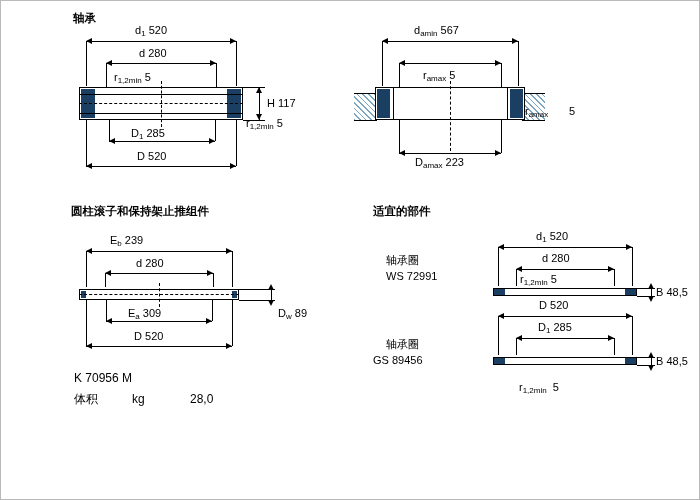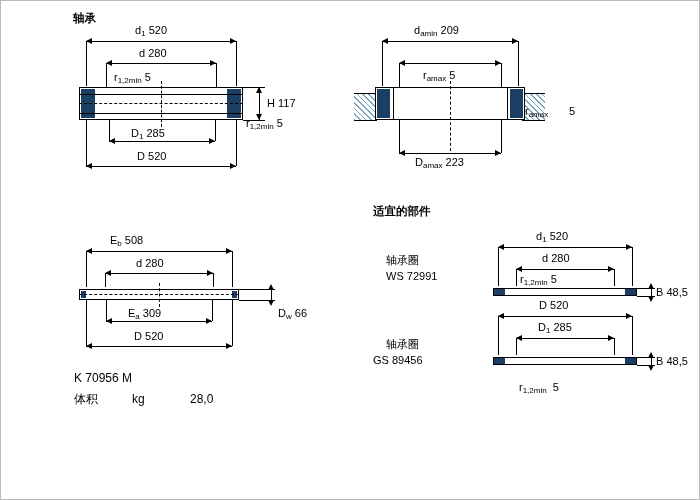--- a/index.html
+++ b/index.html
@@ -96,20 +96,21 @@
   }
   .arrowU { border-bottom: 6px solid #000; }
   .arrowD { border-top: 6px solid #000; }
 </style>
 </head>
 <body>
 
 <div id="page">
 
   <div class="hdr" style="left:72px; top:10px;">轴承</div>
+  <div class="hdr" style="left:70px; top:203px;">圆柱滚子和保持架止推组件</div>
   <div class="hdr" style="left:372px; top:203px;">适宜的部件</div>
 
   <div>
 
     <div class="line-h" style="left:85px; top:40px; width:150px;"></div>
     <div class="arrowL" style="left:85px; top:37px;"></div>
     <div class="arrowR" style="left:229px; top:37px;"></div>
     <div class="line-v" style="left:85px; top:40px; height:45px;"></div>
     <div class="line-v" style="left:235px; top:40px; height:45px;"></div>
     <div class="lbl" style="left:134px; top:23px;"><span>d</span><span class="sub">1</span>&nbsp;<span>520</span></div>
@@ -155,21 +156,21 @@
     <div class="lbl" style="left:136px; top:149px;"><span>D</span>&nbsp;<span>520</span></div>
   </div>
 
   <div>
 
     <div class="line-h" style="left:381px; top:40px; width:136px;"></div>
     <div class="arrowL" style="left:381px; top:37px;"></div>
     <div class="arrowR" style="left:511px; top:37px;"></div>
     <div class="line-v" style="left:381px; top:40px; height:45px;"></div>
     <div class="line-v" style="left:517px; top:40px; height:45px;"></div>
-    <div class="lbl" style="left:413px; top:23px;"><span>d</span><span class="sub">amin</span>&nbsp;<span>209</span></div>
+    <div class="lbl" style="left:413px; top:23px;"><span>d</span><span class="sub">amin</span>&nbsp;<span>567</span></div>
 
     <div class="line-h" style="left:398px; top:62px; width:102px;"></div>
     <div class="arrowL" style="left:398px; top:59px;"></div>
     <div class="arrowR" style="left:494px; top:59px;"></div>
     <div class="line-v" style="left:398px; top:62px; height:24px;"></div>
     <div class="line-v" style="left:500px; top:62px; height:24px;"></div>
     <div class="lbl" style="left:422px; top:68px;"><span>r</span><span class="sub">amax</span>&nbsp;<span>5</span></div>
 
     <div class="box fill-hatch" style="left:353px; top:92px; width:23px; height:27px; border:none;"></div>
     <div class="box fill-hatch" style="left:521px; top:92px; width:23px; height:27px; border:none;"></div>
@@ -197,41 +198,41 @@
     <div class="dash-v" style="left:449px; top:80px; height:70px;"></div>
   </div>
 
   <div>
 
     <div class="line-h" style="left:85px; top:250px; width:146px;"></div>
     <div class="arrowL" style="left:85px; top:247px;"></div>
     <div class="arrowR" style="left:225px; top:247px;"></div>
     <div class="line-v" style="left:85px; top:250px; height:36px;"></div>
     <div class="line-v" style="left:231px; top:250px; height:36px;"></div>
-    <div class="lbl" style="left:109px; top:233px;"><span>E</span><span class="sub">b</span>&nbsp;<span>508</span></div>
+    <div class="lbl" style="left:109px; top:233px;"><span>E</span><span class="sub">b</span>&nbsp;<span>239</span></div>
 
     <div class="line-h" style="left:104px; top:272px; width:108px;"></div>
     <div class="arrowL" style="left:104px; top:269px;"></div>
     <div class="arrowR" style="left:206px; top:269px;"></div>
     <div class="line-v" style="left:104px; top:272px; height:14px;"></div>
     <div class="line-v" style="left:212px; top:272px; height:14px;"></div>
     <div class="lbl" style="left:135px; top:256px;"><span>d</span>&nbsp;<span>280</span></div>
 
     <div class="box" style="left:78px; top:288px; width:160px; height:11px;"></div>
     <div class="box fill-dark" style="left:80px; top:290px; width:5px; height:7px; border:none;"></div>
     <div class="box fill-dark" style="left:231px; top:290px; width:5px; height:7px; border:none;"></div>
     <div class="dash-h" style="left:78px; top:293px; width:160px;"></div>
     <div class="dash-v" style="left:158px; top:282px; height:24px;"></div>
 
     <div class="line-v" style="left:270px; top:288px; height:11px;"></div>
     <div class="arrowU" style="left:267px; top:283px;"></div>
     <div class="arrowD" style="left:267px; top:299px;"></div>
     <div class="line-h" style="left:238px; top:288px; width:36px;"></div>
     <div class="line-h" style="left:238px; top:299px; width:36px;"></div>
-    <div class="lbl" style="left:277px; top:306px;"><span>D</span><span class="sub">w</span>&nbsp;<span>66</span></div>
+    <div class="lbl" style="left:277px; top:306px;"><span>D</span><span class="sub">w</span>&nbsp;<span>89</span></div>
 
     <div class="line-h" style="left:105px; top:320px; width:106px;"></div>
     <div class="arrowL" style="left:105px; top:317px;"></div>
     <div class="arrowR" style="left:205px; top:317px;"></div>
     <div class="line-v" style="left:105px; top:299px; height:21px;"></div>
     <div class="line-v" style="left:211px; top:299px; height:21px;"></div>
     <div class="lbl" style="left:127px; top:306px;"><span>E</span><span class="sub">a</span>&nbsp;<span>309</span></div>
 
     <div class="line-h" style="left:85px; top:345px; width:146px;"></div>
     <div class="arrowL" style="left:85px; top:342px;"></div>

